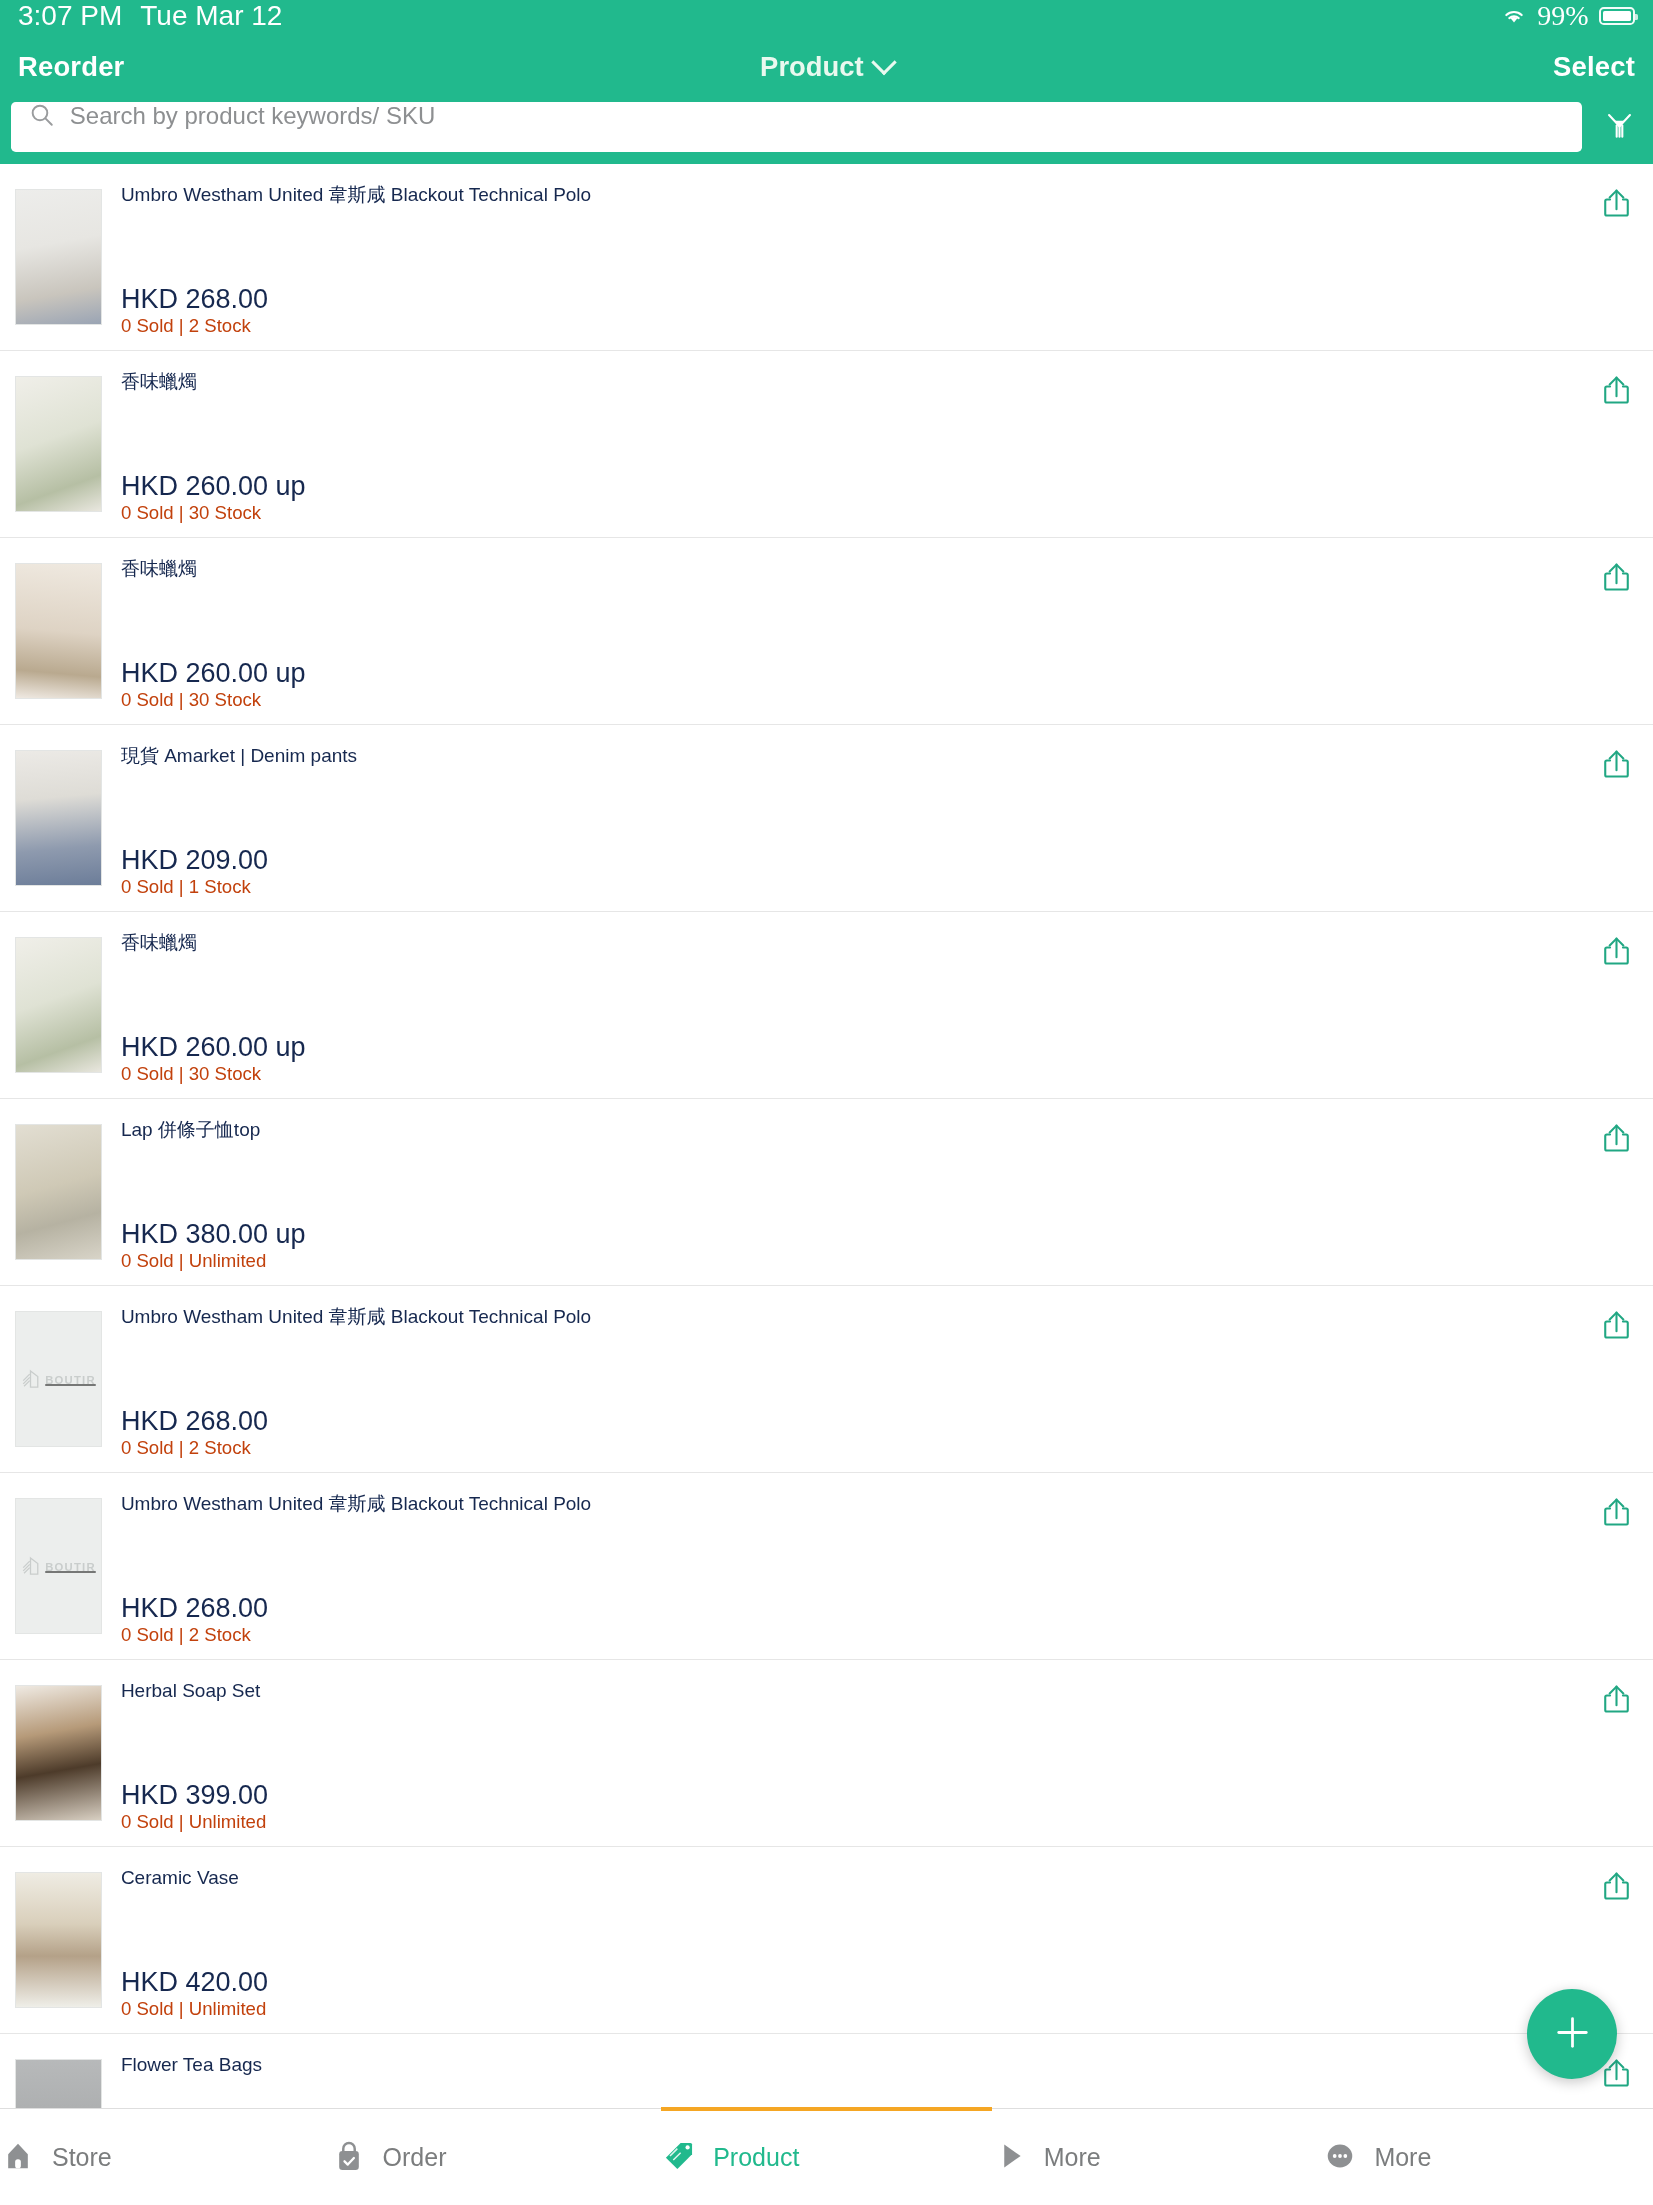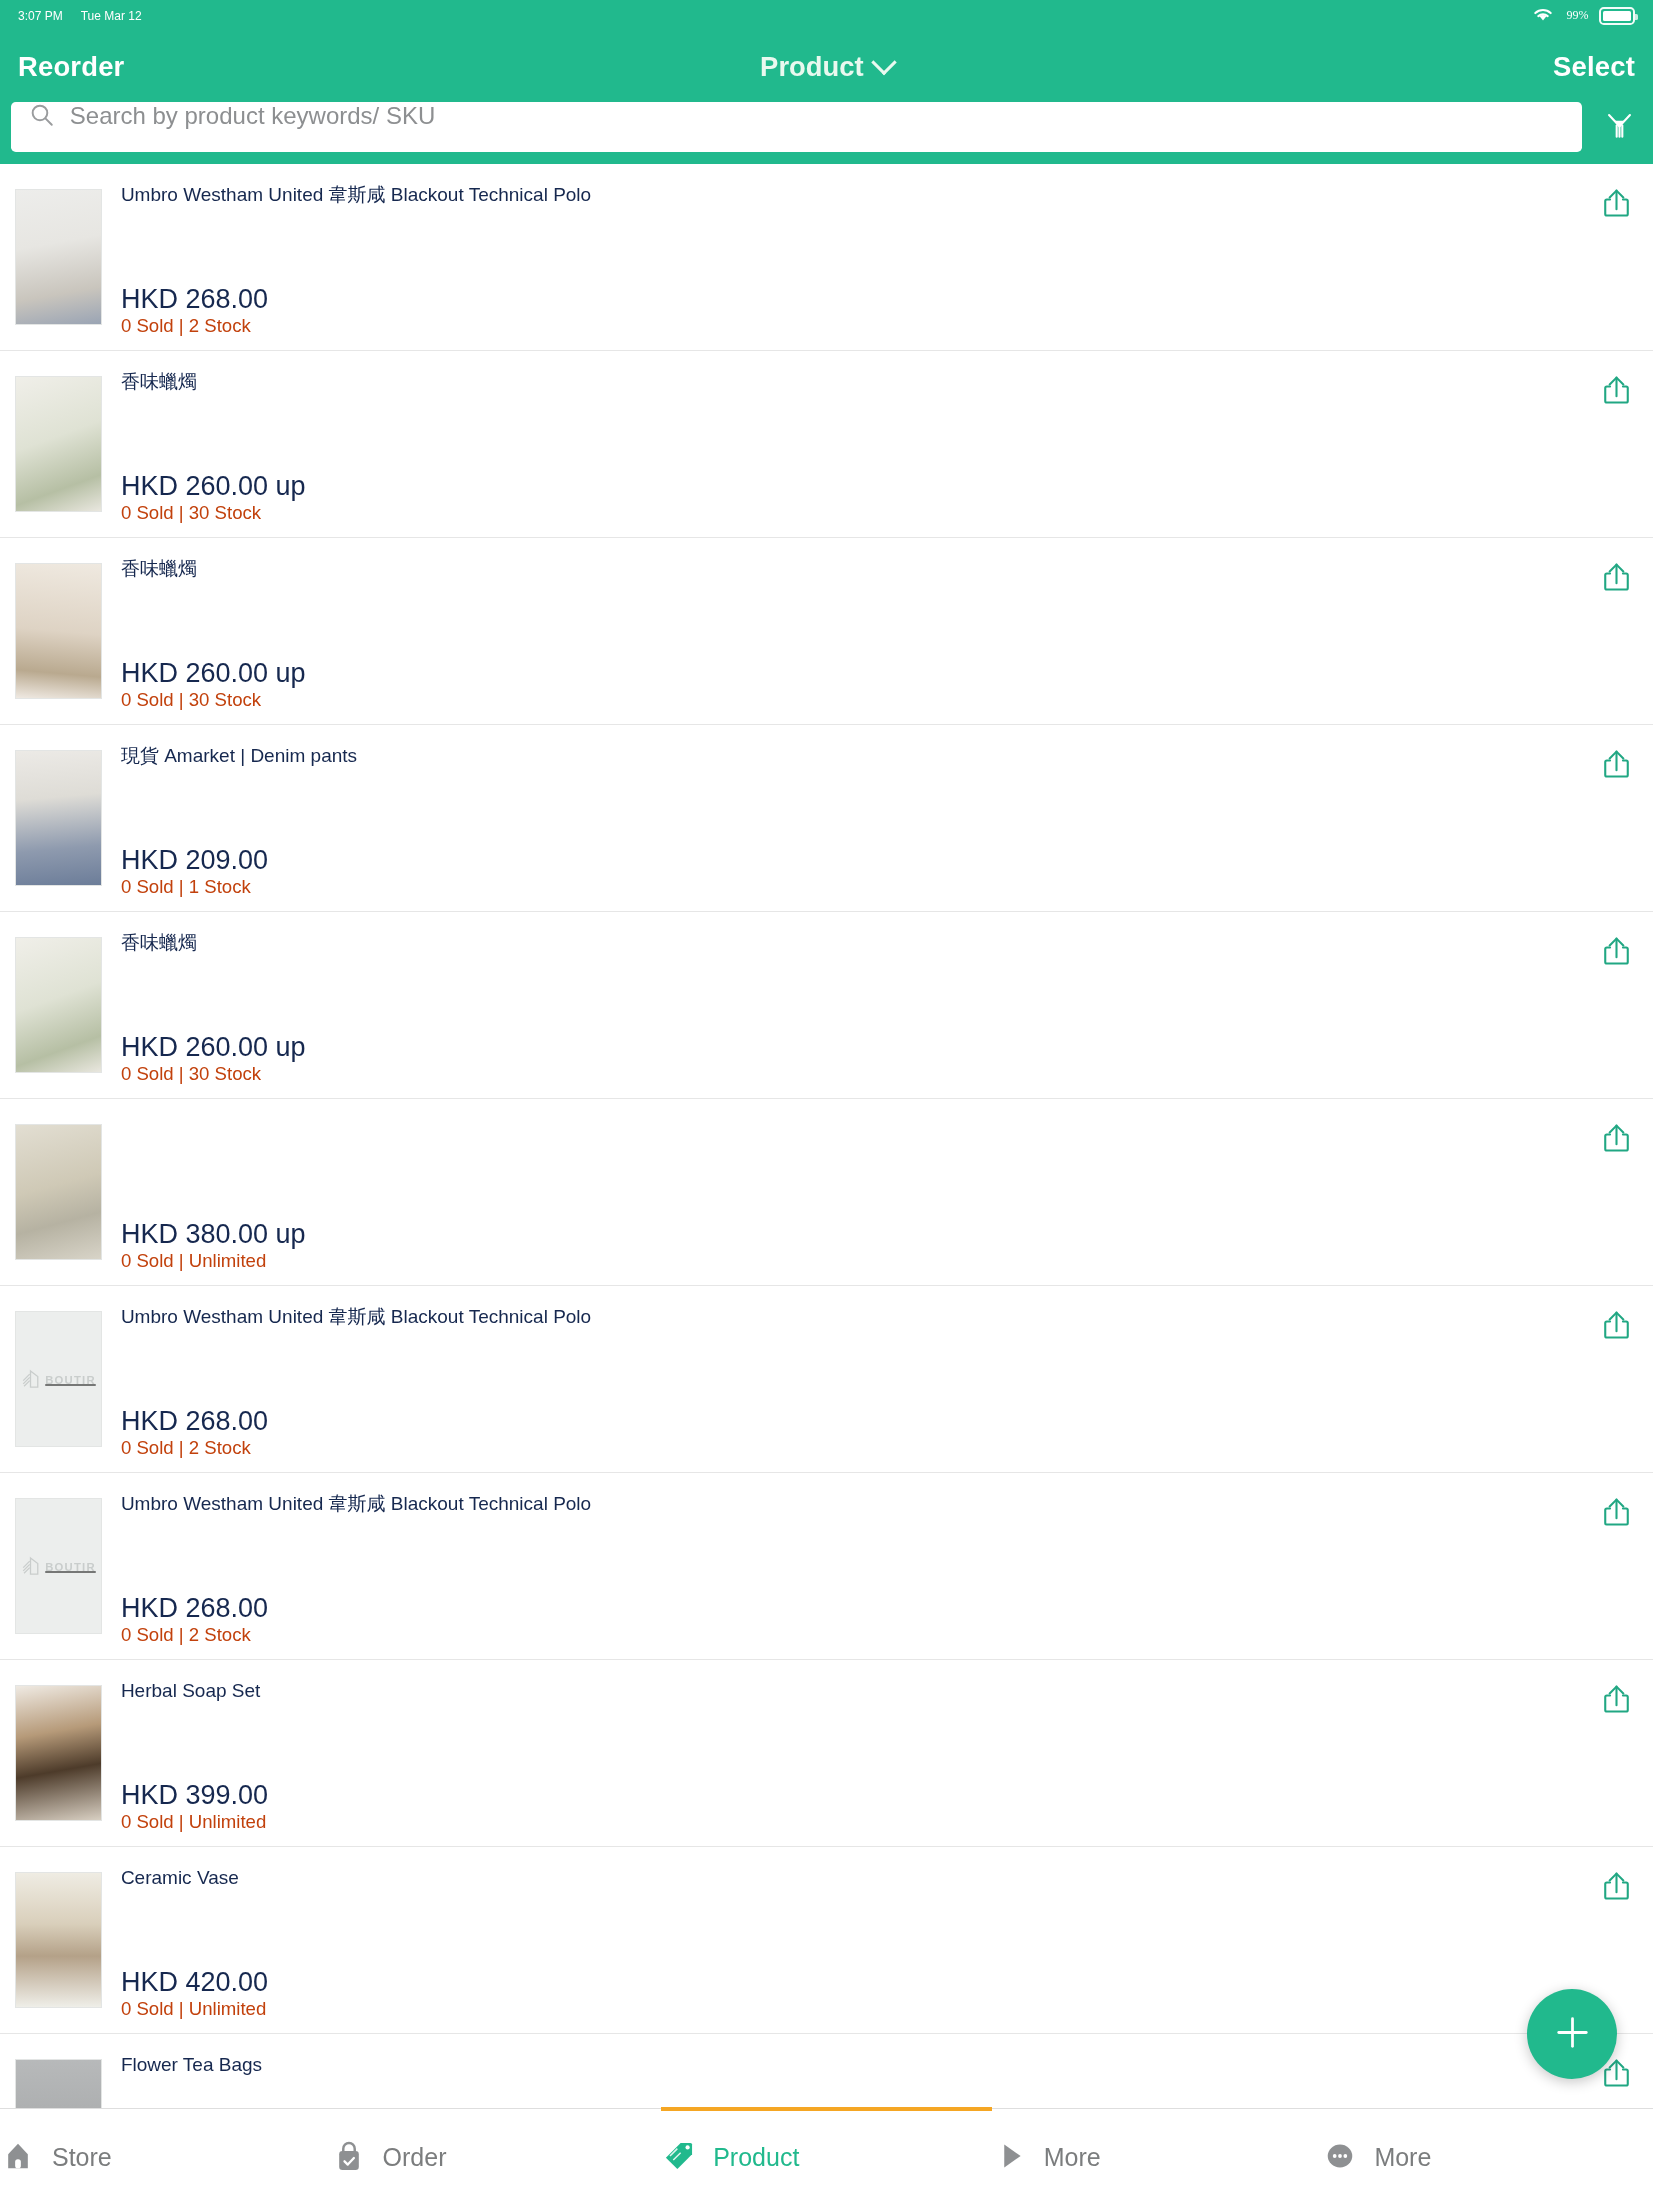--- a/index.html
+++ b/index.html
@@ -8,21 +8,21 @@
     background: #ffffff;
     font-family: "Liberation Sans", "DejaVu Sans", sans-serif;
     overflow: hidden;
   }
   #app { position: relative; width: 1653px; height: 2205px; display: flex; flex-direction: column; }
 
   
   .statusbar {
     height: 32px; background: #21b98d; color: #ffffff;
     display: flex; align-items: center; padding: 0 18px;
-    font-size: 12px; flex: 0 0 auto;
+    font-size: 28px; flex: 0 0 auto;
   }
   .sb-left { display: flex; align-items: baseline; gap: 18px; }
   .sb-right { margin-left: auto; display: flex; align-items: center; gap: 10.5px; font-family: Liberation Serif, serif; }
   .wifi { display: inline-block; }
   .batt {
     width: 36px; height: 18px; border: 2px solid rgba(255,255,255,.95);
     border-radius: 4.8px; position: relative; padding: 1.6px;
   }
   .batt::after {
     content:""; position: absolute; right: -4.8px; top: 4.8px;
@@ -249,20 +249,21 @@
           <span><svg width="37" height="37" viewBox="0 0 46 46">
               <path d="M15 18 H11 a2 2 0 00-2 2 v16 a2 2 0 002 2 h24 a2 2 0 002-2 V20 a2 2 0 00-2-2 h-4" stroke="#21a783" stroke-width="2.6" fill="none" stroke-linecap="round" stroke-linejoin="round"></path>
               <line x1="23" y1="7" x2="23" y2="30" stroke="#21a783" stroke-width="2.6" stroke-linecap="round"></line>
               <path d="M14.5 15.5 L23 7 L31.5 15.5" stroke="#21a783" stroke-width="2.6" fill="none" stroke-linecap="round" stroke-linejoin="round"></path>
             </svg></span>
         </div>
       </div>
       <div class="row">
         <div class="thumb img-e"></div>
         <div class="info">
+          <div class="p-title">Lap 併條子恤top</div>
           <div class="p-price">HKD 380.00 up</div>
           <div class="p-meta">0 Sold  |  Unlimited</div>
         </div>
         <div class="share">
           <span><svg width="37" height="37" viewBox="0 0 46 46">
               <path d="M15 18 H11 a2 2 0 00-2 2 v16 a2 2 0 002 2 h24 a2 2 0 002-2 V20 a2 2 0 00-2-2 h-4" stroke="#21a783" stroke-width="2.6" fill="none" stroke-linecap="round" stroke-linejoin="round"></path>
               <line x1="23" y1="7" x2="23" y2="30" stroke="#21a783" stroke-width="2.6" stroke-linecap="round"></line>
               <path d="M14.5 15.5 L23 7 L31.5 15.5" stroke="#21a783" stroke-width="2.6" fill="none" stroke-linecap="round" stroke-linejoin="round"></path>
             </svg></span>
         </div>

